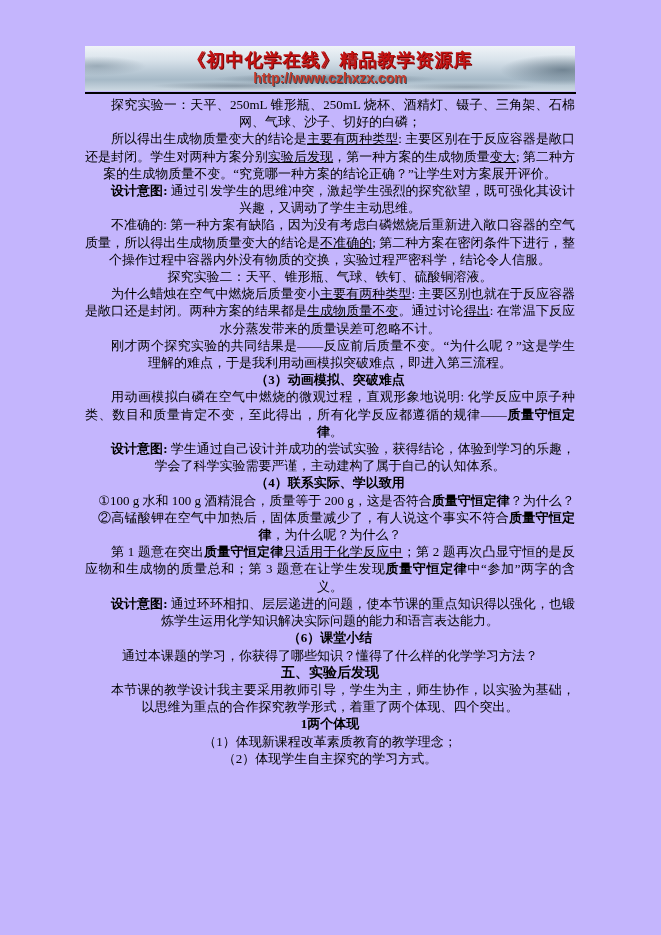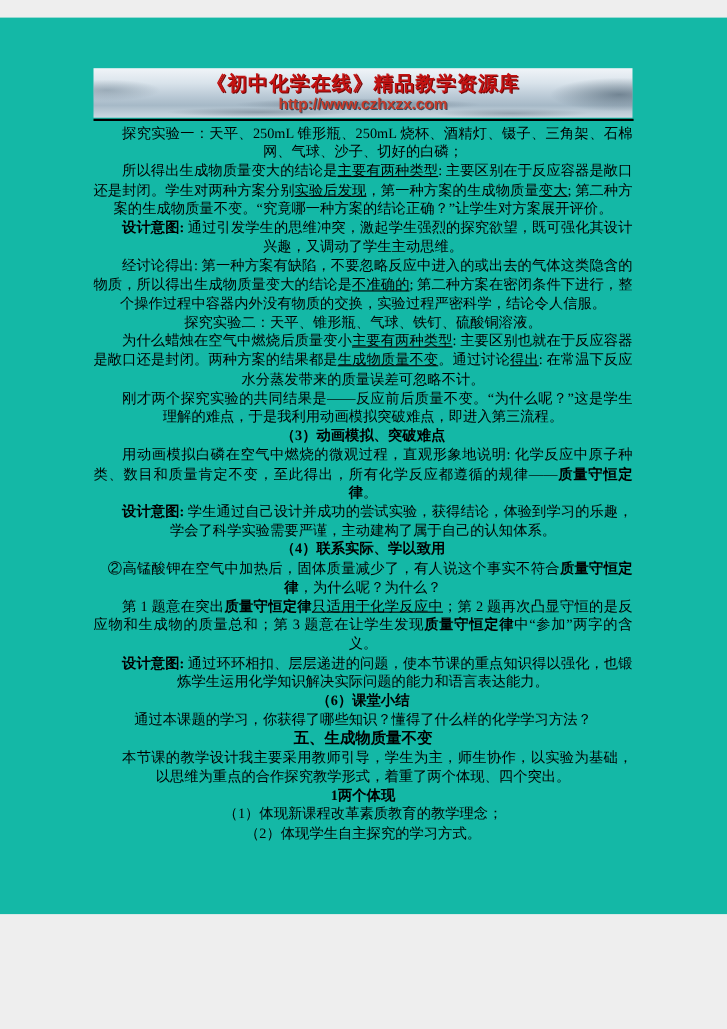--- a/index.html
+++ b/index.html
@@ -1,19 +1,19 @@
 <!DOCTYPE html>
 <html><head>
 <meta charset="utf-8">
 <style>
   html,body{margin:0;padding:0;background:#eee;}
   .page{
-    position:relative;width:661px;height:815px;background:#14b8a6;
+    position:relative;width:661px;height:935px;background:#c4b5fd;
     font-family:"Liberation Serif","DejaVu Serif",serif;color:#000000;
-    margin:16px auto;overflow:hidden;
+    margin:0 auto;overflow:hidden;
   }
   
   .banner{
     position:absolute;left:85px;top:46px;width:490px;height:45px;overflow:hidden;
     background-image:
       radial-gradient(90px 22px at 478px 24px, rgba(73,94,110,.65), rgba(73,94,110,0) 70%),
       radial-gradient(70px 14px at 12px 20px, rgba(110,130,145,.5), rgba(110,130,145,0) 70%),
       radial-gradient(160px 8px at 240px 33px, rgba(55,70,85,.45), rgba(55,70,85,0) 70%),
       radial-gradient(120px 6px at 150px 40px, rgba(70,85,100,.4), rgba(70,85,100,0) 70%),
       radial-gradient(100px 6px at 380px 41px, rgba(70,85,100,.35), rgba(70,85,100,0) 70%),
@@ -63,34 +63,35 @@
     <div class="banner-title">《初中化学在线》精品教学资源库</div>
     <div class="banner-url">http://www.czhxzx.com</div>
   </div>
 
   <div class="rule"></div>
 
   <div class="doc" id="doc">
       <p class="para body ind2"><span>探究实验一：天平、250mL 锥形瓶、250mL 烧杯、酒精灯、镊子、三角架、石棉网、气球、沙子、切好的白磷；</span></p>
       <p class="para body ind2"><span>所以得出生成物质量变大的结论是</span><span class="u">主要有两种类型</span><span>: 主要区别在于反应容器是敞口还是封闭。学生对两种方案分别</span><span class="u">实验后发现</span><span>，第一种方案的生成物质量</span><span class="u">变大</span><span>; 第二种方案的生成物质量不变。“究竟哪一种方案的结论正确？”让学生对方案展开评价。</span></p>
       <p class="para body ind2"><span class="b">设计意图: </span><span>通过引发学生的思维冲突，激起学生强烈的探究欲望，既可强化其设计兴趣，又调动了学生主动思维。</span></p>
-      <p class="para body ind2"><span>经讨论得出: 第一种方案有缺陷，不要忽略反应中进入的或出去的气体这类隐含的物质，所以得出生成物质量变大的结论是</span><span class="u">不准确的</span><span>; 第二种方案在密闭条件下进行，整个操作过程中容器内外没有物质的交换，实验过程严密科学，结论令人信服。</span></p>
+      <p class="para body ind2"><span>不准确的: 第一种方案有缺陷，因为没有考虑白磷燃烧后重新进入敞口容器的空气质量，所以得出生成物质量变大的结论是</span><span class="u">不准确的</span><span>; 第二种方案在密闭条件下进行，整个操作过程中容器内外没有物质的交换，实验过程严密科学，结论令人信服。</span></p>
       <p class="para body ind0"><span>探究实验二：天平、锥形瓶、气球、铁钉、硫酸铜溶液。</span></p>
       <p class="para body ind2"><span>为什么蜡烛在空气中燃烧后质量变小</span><span class="u">主要有两种类型</span><span>: 主要区别也就在于反应容器是敞口还是封闭。两种方案的结果都是</span><span class="u">生成物质量不变</span><span>。通过讨论</span><span class="u">得出</span><span>: 在常温下反应水分蒸发带来的质量误差可忽略不计。</span></p>
       <p class="para body ind2"><span>刚才两个探究实验的共同结果是——反应前后质量不变。“为什么呢？”这是学生理解的难点，于是我利用动画模拟突破难点，即进入第三流程。</span></p>
       <p class="para heading ind0"><span>（3）动画模拟、突破难点</span></p>
       <p class="para body ind2"><span>用动画模拟白磷在空气中燃烧的微观过程，直观形象地说明: 化学反应中原子种类、数目和质量肯定不变，至此得出，所有化学反应都遵循的规律——</span><span class="b">质量守恒定律</span><span>。</span></p>
       <p class="para body ind2"><span class="b">设计意图: </span><span>学生通过自己设计并成功的尝试实验，获得结论，体验到学习的乐趣，学会了科学实验需要严谨，主动建构了属于自己的认知体系。</span></p>
       <p class="para heading ind0"><span>（4）联系实际、学以致用</span></p>
+      <p class="para body ind1"><span>①100 g 水和 100 g 酒精混合，质量等于 200 g，这是否符合</span><span class="b">质量守恒定律</span><span>？为什么？</span></p>
       <p class="para body ind1"><span>②高锰酸钾在空气中加热后，固体质量减少了，有人说这个事实不符合</span><span class="b">质量守恒定律</span><span>，为什么呢？为什么？</span></p>
       <p class="para body ind2"><span>第 1 题意在突出</span><span class="b">质量守恒定律</span><span class="u">只适用于化学反应中</span><span>；第 2 题再次凸显守恒的是反应物和生成物的质量总和；第 3 题意在让学生发现</span><span class="b">质量守恒定律</span><span>中“参加”两字的含义。</span></p>
       <p class="para body ind2"><span class="b">设计意图: </span><span>通过环环相扣、层层递进的问题，使本节课的重点知识得以强化，也锻炼学生运用化学知识解决实际问题的能力和语言表达能力。</span></p>
       <p class="para heading ind0"><span>（6）课堂小结</span></p>
       <p class="para body ind0"><span>通过本课题的学习，你获得了哪些知识？懂得了什么样的化学学习方法？</span></p>
-      <p class="para heading section ind0"><span>五、生成物质量不变</span></p>
+      <p class="para heading section ind0"><span>五、实验后发现</span></p>
       <p class="para body ind2"><span>本节课的教学设计我主要采用教师引导，学生为主，师生协作，以实验为基础，以思维为重点的合作探究教学形式，着重了两个体现、四个突出。</span></p>
       <p class="para heading ind0"><span>1两个体现</span></p>
       <p class="para body ind0"><span>（1）体现新课程改革素质教育的教学理念；</span></p>
       <p class="para body ind0"><span>（2）体现学生自主探究的学习方式。</span></p>
     </div>
 
 
 </div>
 
 </body></html>

